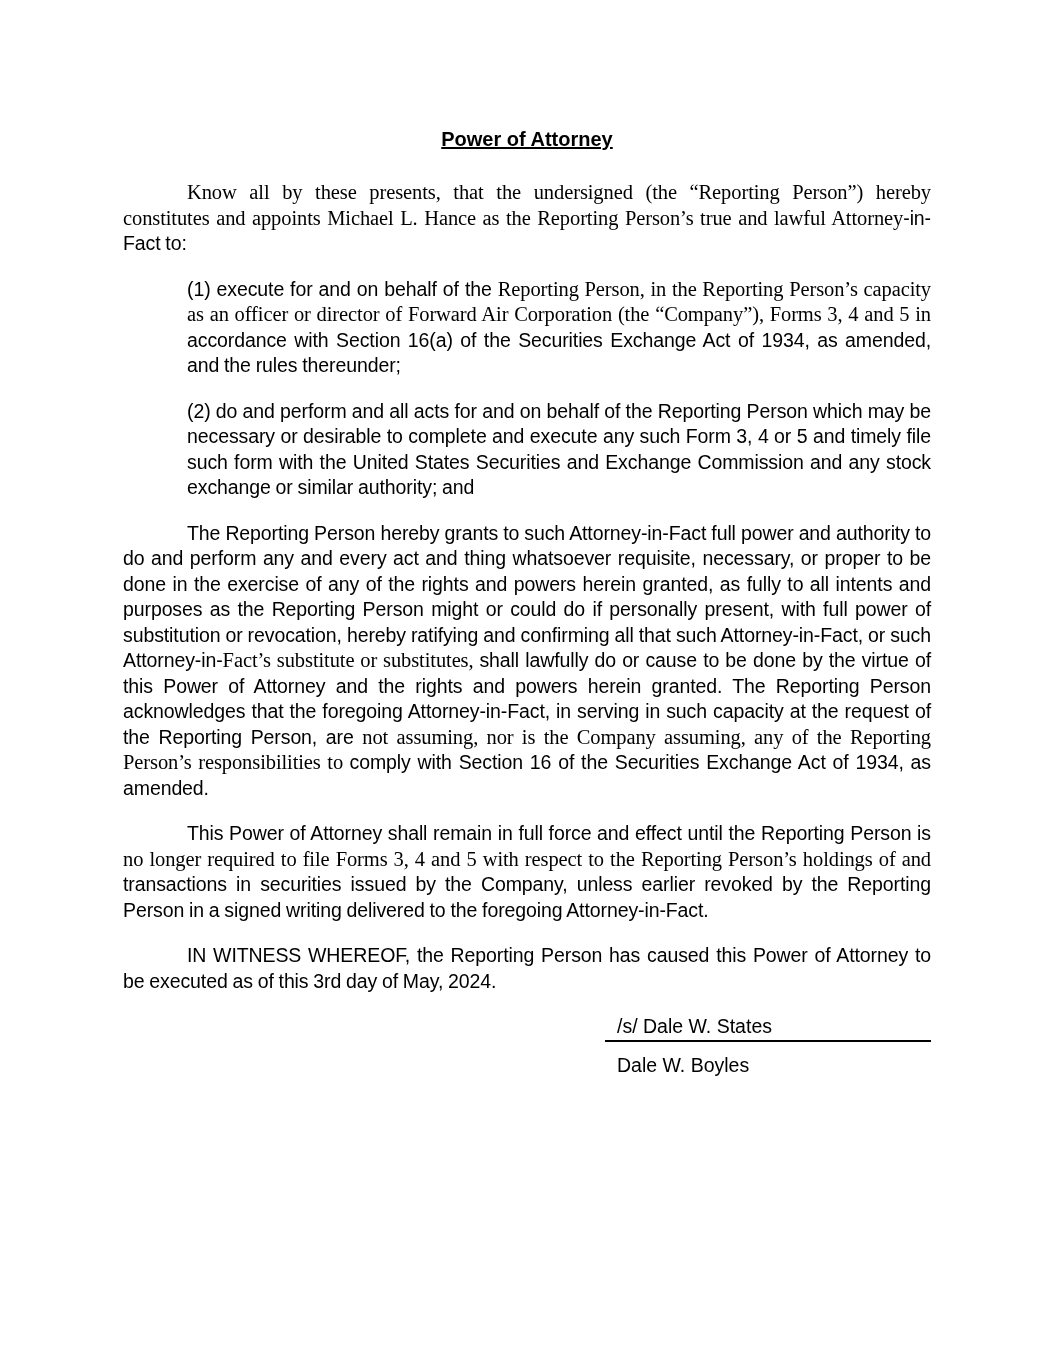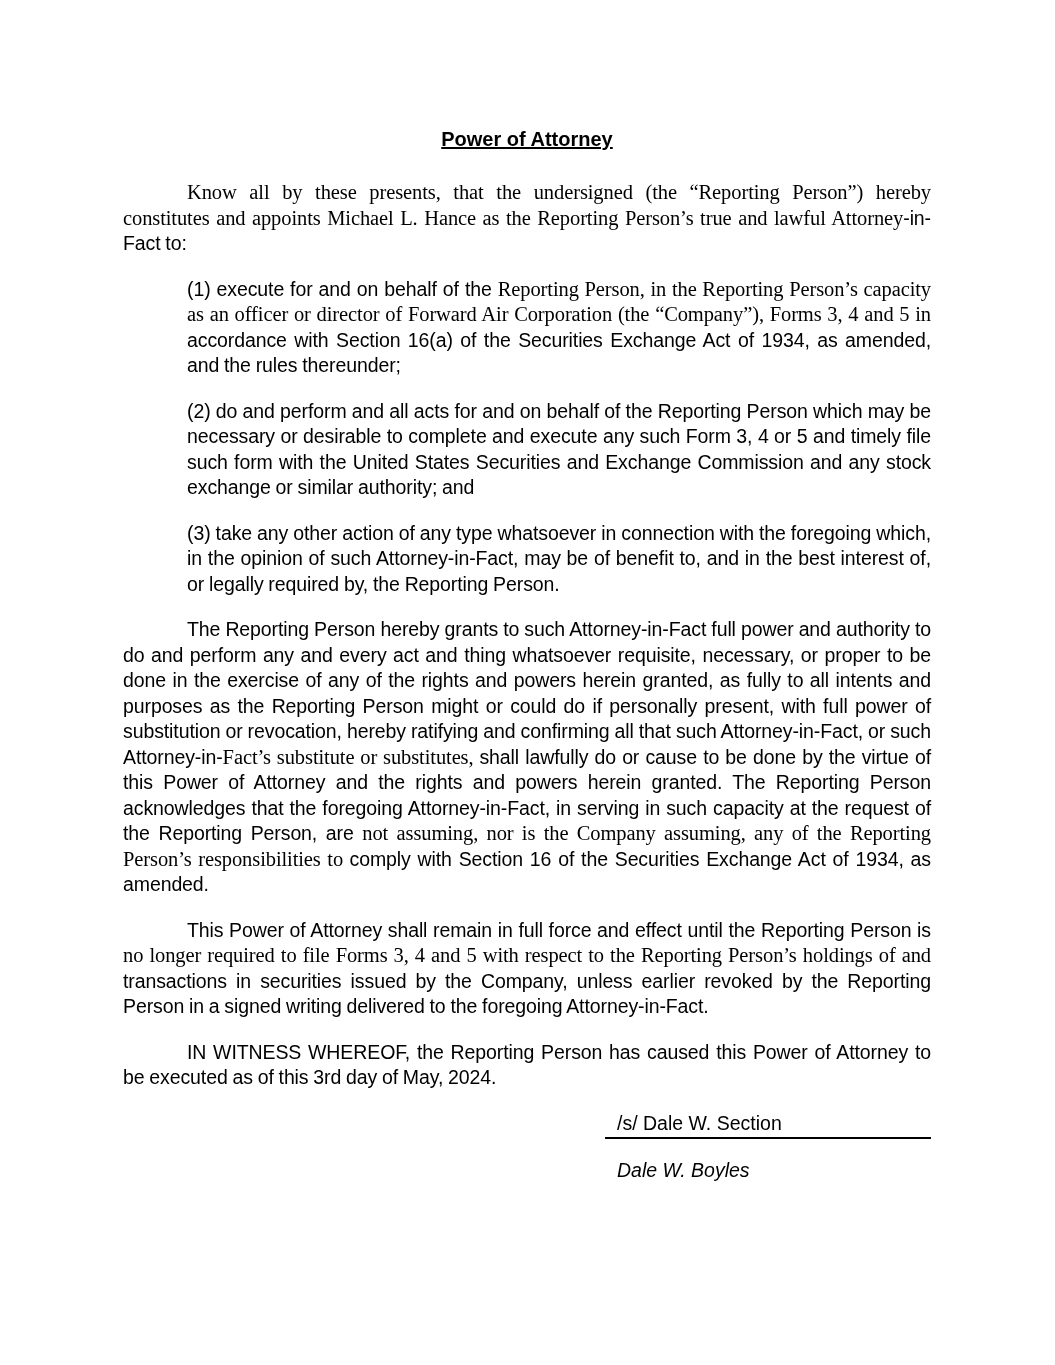--- a/index.html
+++ b/index.html
@@ -54,41 +54,39 @@
     font-family: "Liberation Sans", sans-serif;
     font-size: 19.5px;
     line-height: 25px;
   }
   .signature-line {
     border-bottom: 2px solid #000000;
     padding: 0 0 1px 12px;
   }
   .signature-name {
     padding-left: 12px;
-    padding-top: 19px;
-    font-style: italic;
+    padding-top: 11px;
   }
 </style>
 </head>
 <body>
 
 <div class="page">
 
   <h1 class="doc-title">Power of Attorney</h1>
 
   <div id="document-body">
       <p class="para body-para"><span class="serif">Know all by these presents, that the undersigned (the “Reporting Person”) hereby constitutes and appoints Michael L. Hance as the Reporting Person’s true and lawful Attorney</span><span class="sans">-in-Fact to:</span></p>
       <p class="para indented"><span class="sans">(1) execute for and on behalf of the </span><span class="serif">Reporting Person, in the Reporting Person’s capacity as an officer or director of Forward Air Corporation (the “Company”), Forms 3, 4 and 5 in </span><span class="sans">accordance with Section 16(a) of the Securities Exchange Act of 1934, as amended, and the rules thereunder;</span></p>
       <p class="para indented"><span class="sans">(2) do and perform and all acts for and on behalf of the Reporting Person which may be necessary or desirable to complete and execute any such Form 3, 4 or 5 and timely file such form with the United States Securities and Exchange Commission and any stock exchange or similar authority; and</span></p>
-      <p class="para indented"><span class="sans">(3) take any other action of any type whatsoever in connection with the foregoing which, in the opinion of such Attorney-in-Fact, may be of benefit to, and in the best interest of, or legally required by, the Reporting Person.</span></p>
       <p class="para body-para"><span class="sans">The Reporting Person hereby grants to such Attorney-in-Fact full power and authority to do and perform any and every act and thing whatsoever requisite, necessary, or proper to be done in the exercise of any of the rights and powers herein granted, as fully to all intents and purposes as the Reporting Person might or could do if personally present, with full power of substitution or revocation, hereby ratifying and confirming all that such Attorney-in-Fact, or such Attorney-in-</span><span class="serif">Fact’s substitute or substitutes, </span><span class="sans">shall lawfully do or cause to be done by the virtue of this Power of Attorney and the rights and powers herein granted. The Reporting Person acknowledges that the foregoing Attorney-in-Fact, in serving in such capacity at the request of the Reporting Person, are </span><span class="serif">not assuming, nor is the Company assuming, any of the Reporting Person’s responsibilities to </span><span class="sans">comply with Section 16 of the Securities Exchange Act of 1934, as amended.</span></p>
       <p class="para body-para"><span class="sans">This Power of Attorney shall remain in full force and effect until the Reporting Person is </span><span class="serif">no longer required to file Forms 3, 4 and 5 with respect to the Reporting Person’s holdings of and </span><span class="sans">transactions in securities issued by the Company, unless earlier revoked by the Reporting Person in a signed writing delivered to the foregoing Attorney-in-Fact.</span></p>
       <p class="para body-para"><span class="sans">IN WITNESS WHEREOF, the Reporting Person has caused this Power of Attorney to be executed as of this 3rd day of May, 2024.</span></p>
     </div>
 
   <div class="signature-block">
     <div class="signature-line">
-      <span>/s/ Dale W. Section</span>
+      <span>/s/ Dale W. States</span>
     </div>
     <div class="signature-name">Dale W. Boyles</div>
   </div>
 
 </div>
 
 </body></html>

